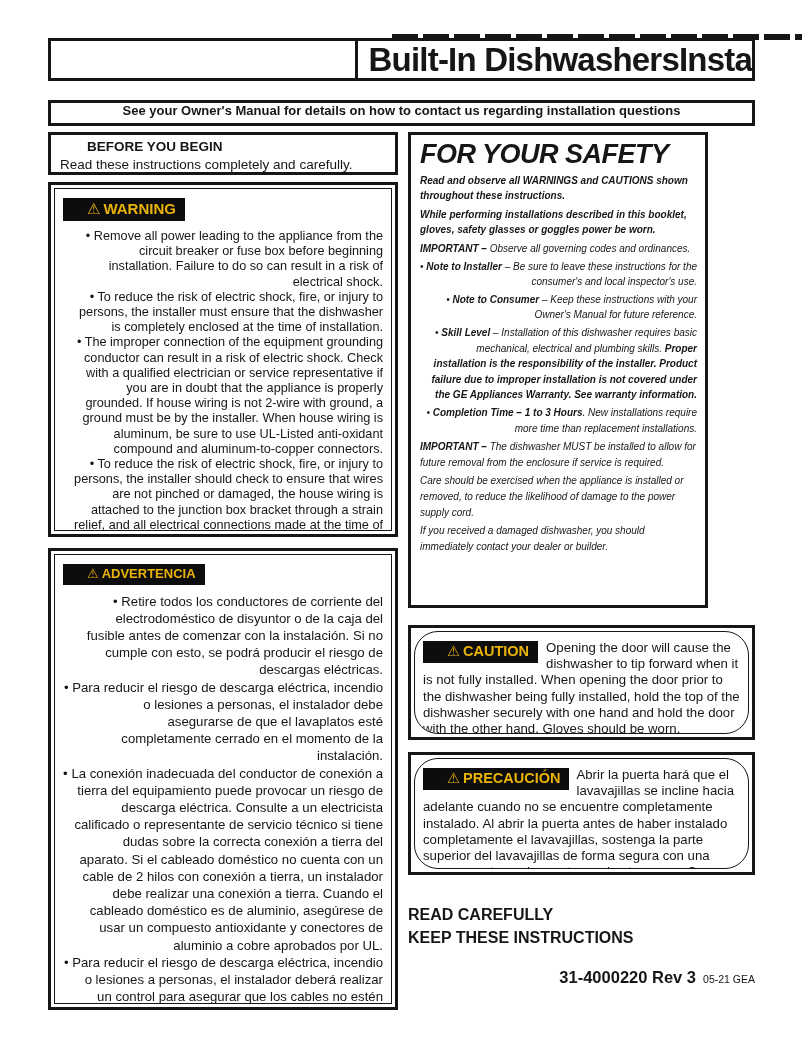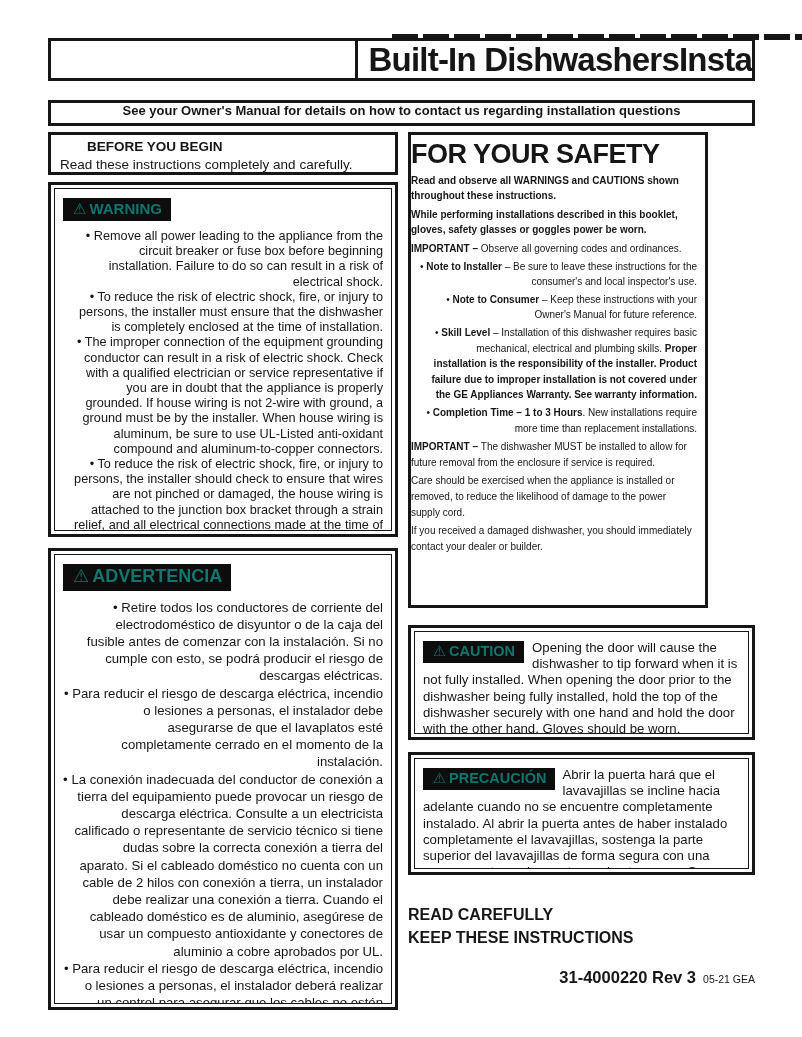--- a/index.html
+++ b/index.html
@@ -36,54 +36,54 @@
     border: 3px solid #161616; display: flex; justify-content: center;
     font-weight: bold; font-size: 13px; background: #fff;
   }
 
   
   .sbox { position: absolute; border: 3px solid #161616; background: #fff; box-sizing: border-box; }
   .dbox { position: absolute; border: 3px solid #161616; background: #fff; box-sizing: border-box; padding: 3px; }
   .dbox-inner { border: 1px solid #161616; height: 100%; box-sizing: border-box; padding: 9px 8px 6px 8px; overflow: hidden; }
 
   .black-label {
-    display: inline-block; background: #0d0d0d; color: #0f766e;
-    font-weight: bold; padding: 2px 9px 3px 10px; line-height: 1.2;
+    display: inline-block; background: #0d0d0d; color: #eab308;
+    font-weight: bold; padding: 2px 9px 3px 24px; line-height: 1.2;
   }
   .black-label .tri { font-weight: normal; margin-right: 3px; }
 
   
   .byb {
     left: 48px; top: 132px; width: 350px; height: 43px;
     padding: 3px 9px; font-size: 13.5px; line-height: 1.3;
   }
   .byb-title { font-weight: bold; margin-left: 27px; }
 
   .warning-box { left: 48px; top: 182px; width: 350px; height: 355px; }
   .warning-box .black-label { font-size: 15px; }
   .warning-box .bullets { margin-top: 8px; font-size: 12.7px; line-height: 15.2px; }
 
   .advertencia-box { left: 48px; top: 548px; width: 350px; height: 462px; }
-  .advertencia-box .black-label { font-size: 18px; }
+  .advertencia-box .black-label { font-size: 13px; }
   .advertencia-box .bullets { margin-top: 8px; font-size: 13.2px; line-height: 17.2px; }
 
   .bullet { padding-left: 11px; text-indent: -11px; text-align: right; }
   .bullet::before { content: "• "; }
 
   
   .safety-box {
     left: 408px; top: 132px; width: 300px; height: 476px;
-    padding: 5px 8px 4px 0; overflow: hidden;
+    padding: 5px 8px 4px 9px; overflow: hidden; font-style: italic;
   }
   .safety-title { font-size: 27px; font-weight: bold; letter-spacing: -0.5px; line-height: 1.1; margin-bottom: 2px; }
   .safety-box .blk { font-size: 10px; line-height: 15.6px; margin-top: 3px; }
   .safety-box .blk.bullet { margin-top: 2px; }
 
   .caution-box { left: 408px; top: 625px; width: 347px; height: 115px; }
-  .caution-box .dbox-inner, .precaucion-box .dbox-inner { padding: 8px 8px 4px 8px; font-size: 13.2px; line-height: 16.2px; }
+  .caution-box .dbox-inner, .precaucion-box .dbox-inner { padding: 8px 8px 4px 8px; font-size: 13.2px; line-height: 16.2px; border-radius: 24px; }
   .caution-box .black-label { font-size: 14.5px; float: left; margin: 1px 8px 2px 0; }
   .precaucion-box { left: 408px; top: 752px; width: 347px; height: 123px; }
   .precaucion-box .black-label { font-size: 14.5px; float: left; margin: 1px 7px 2px 0; }
 
   .closing {
     position: absolute; left: 408px; top: 903px; width: 347px;
     text-align: left; font-weight: bold; font-size: 16px; line-height: 23px;
   }
 
   .footer {

